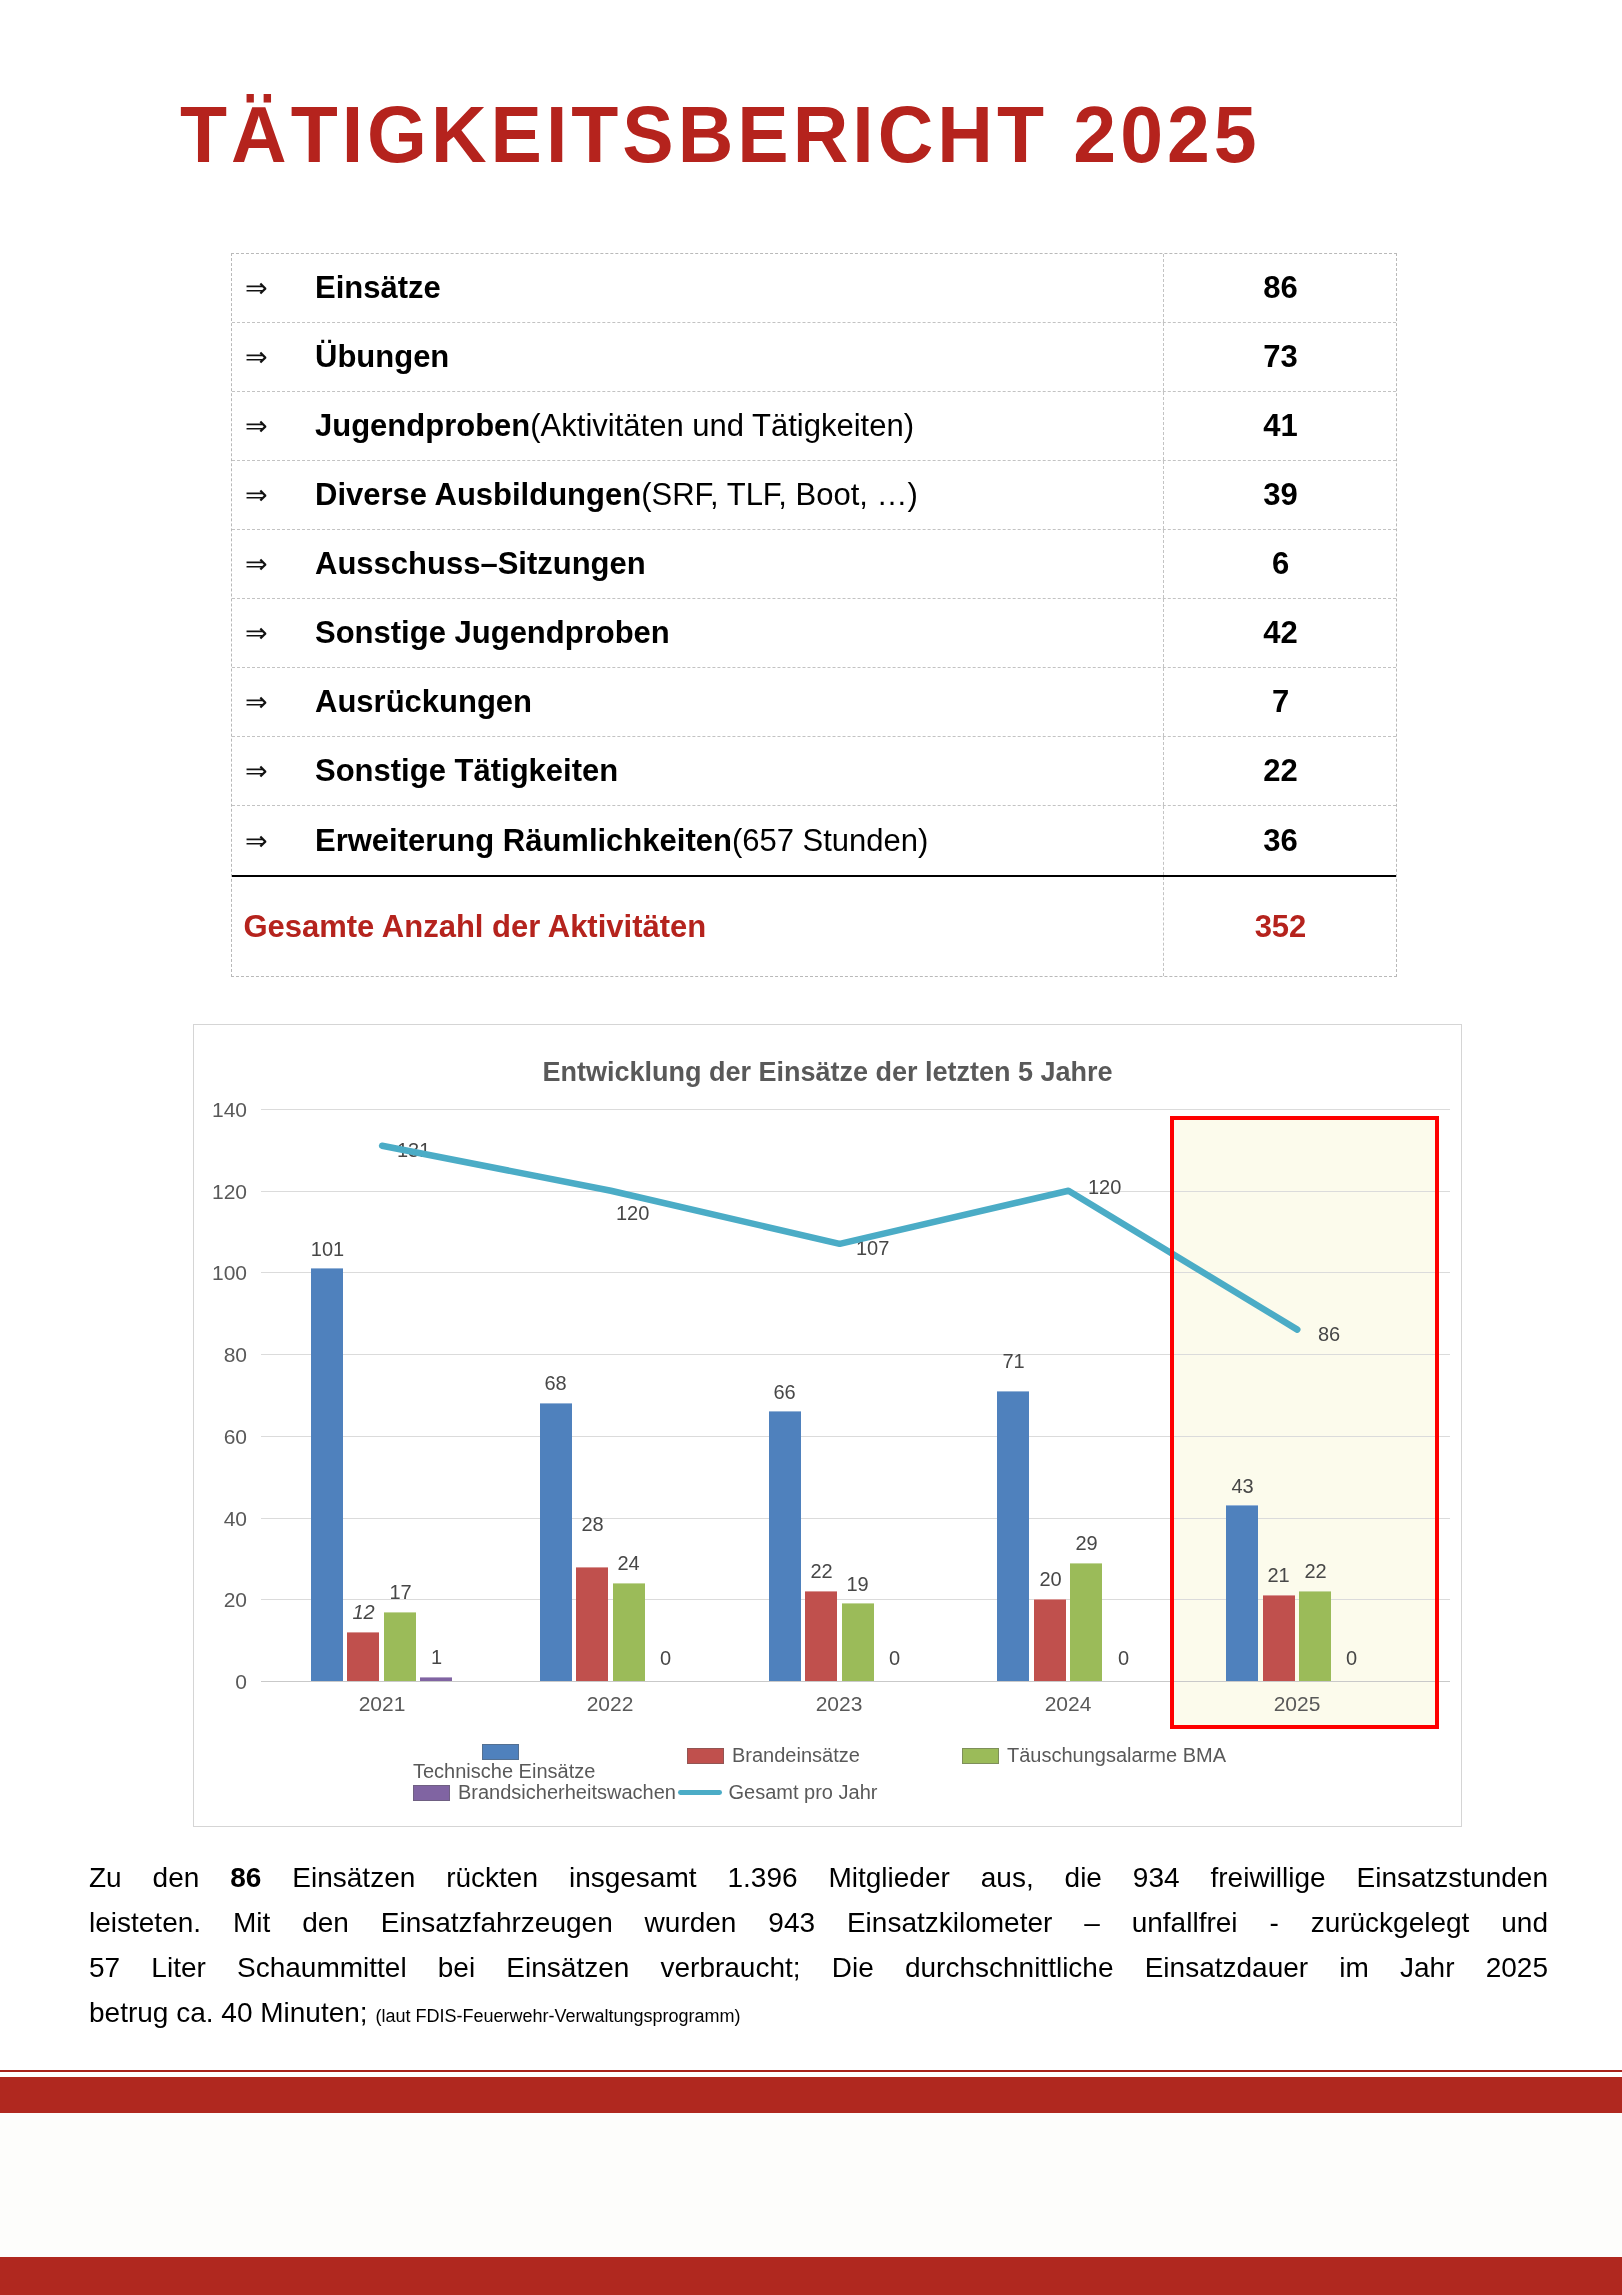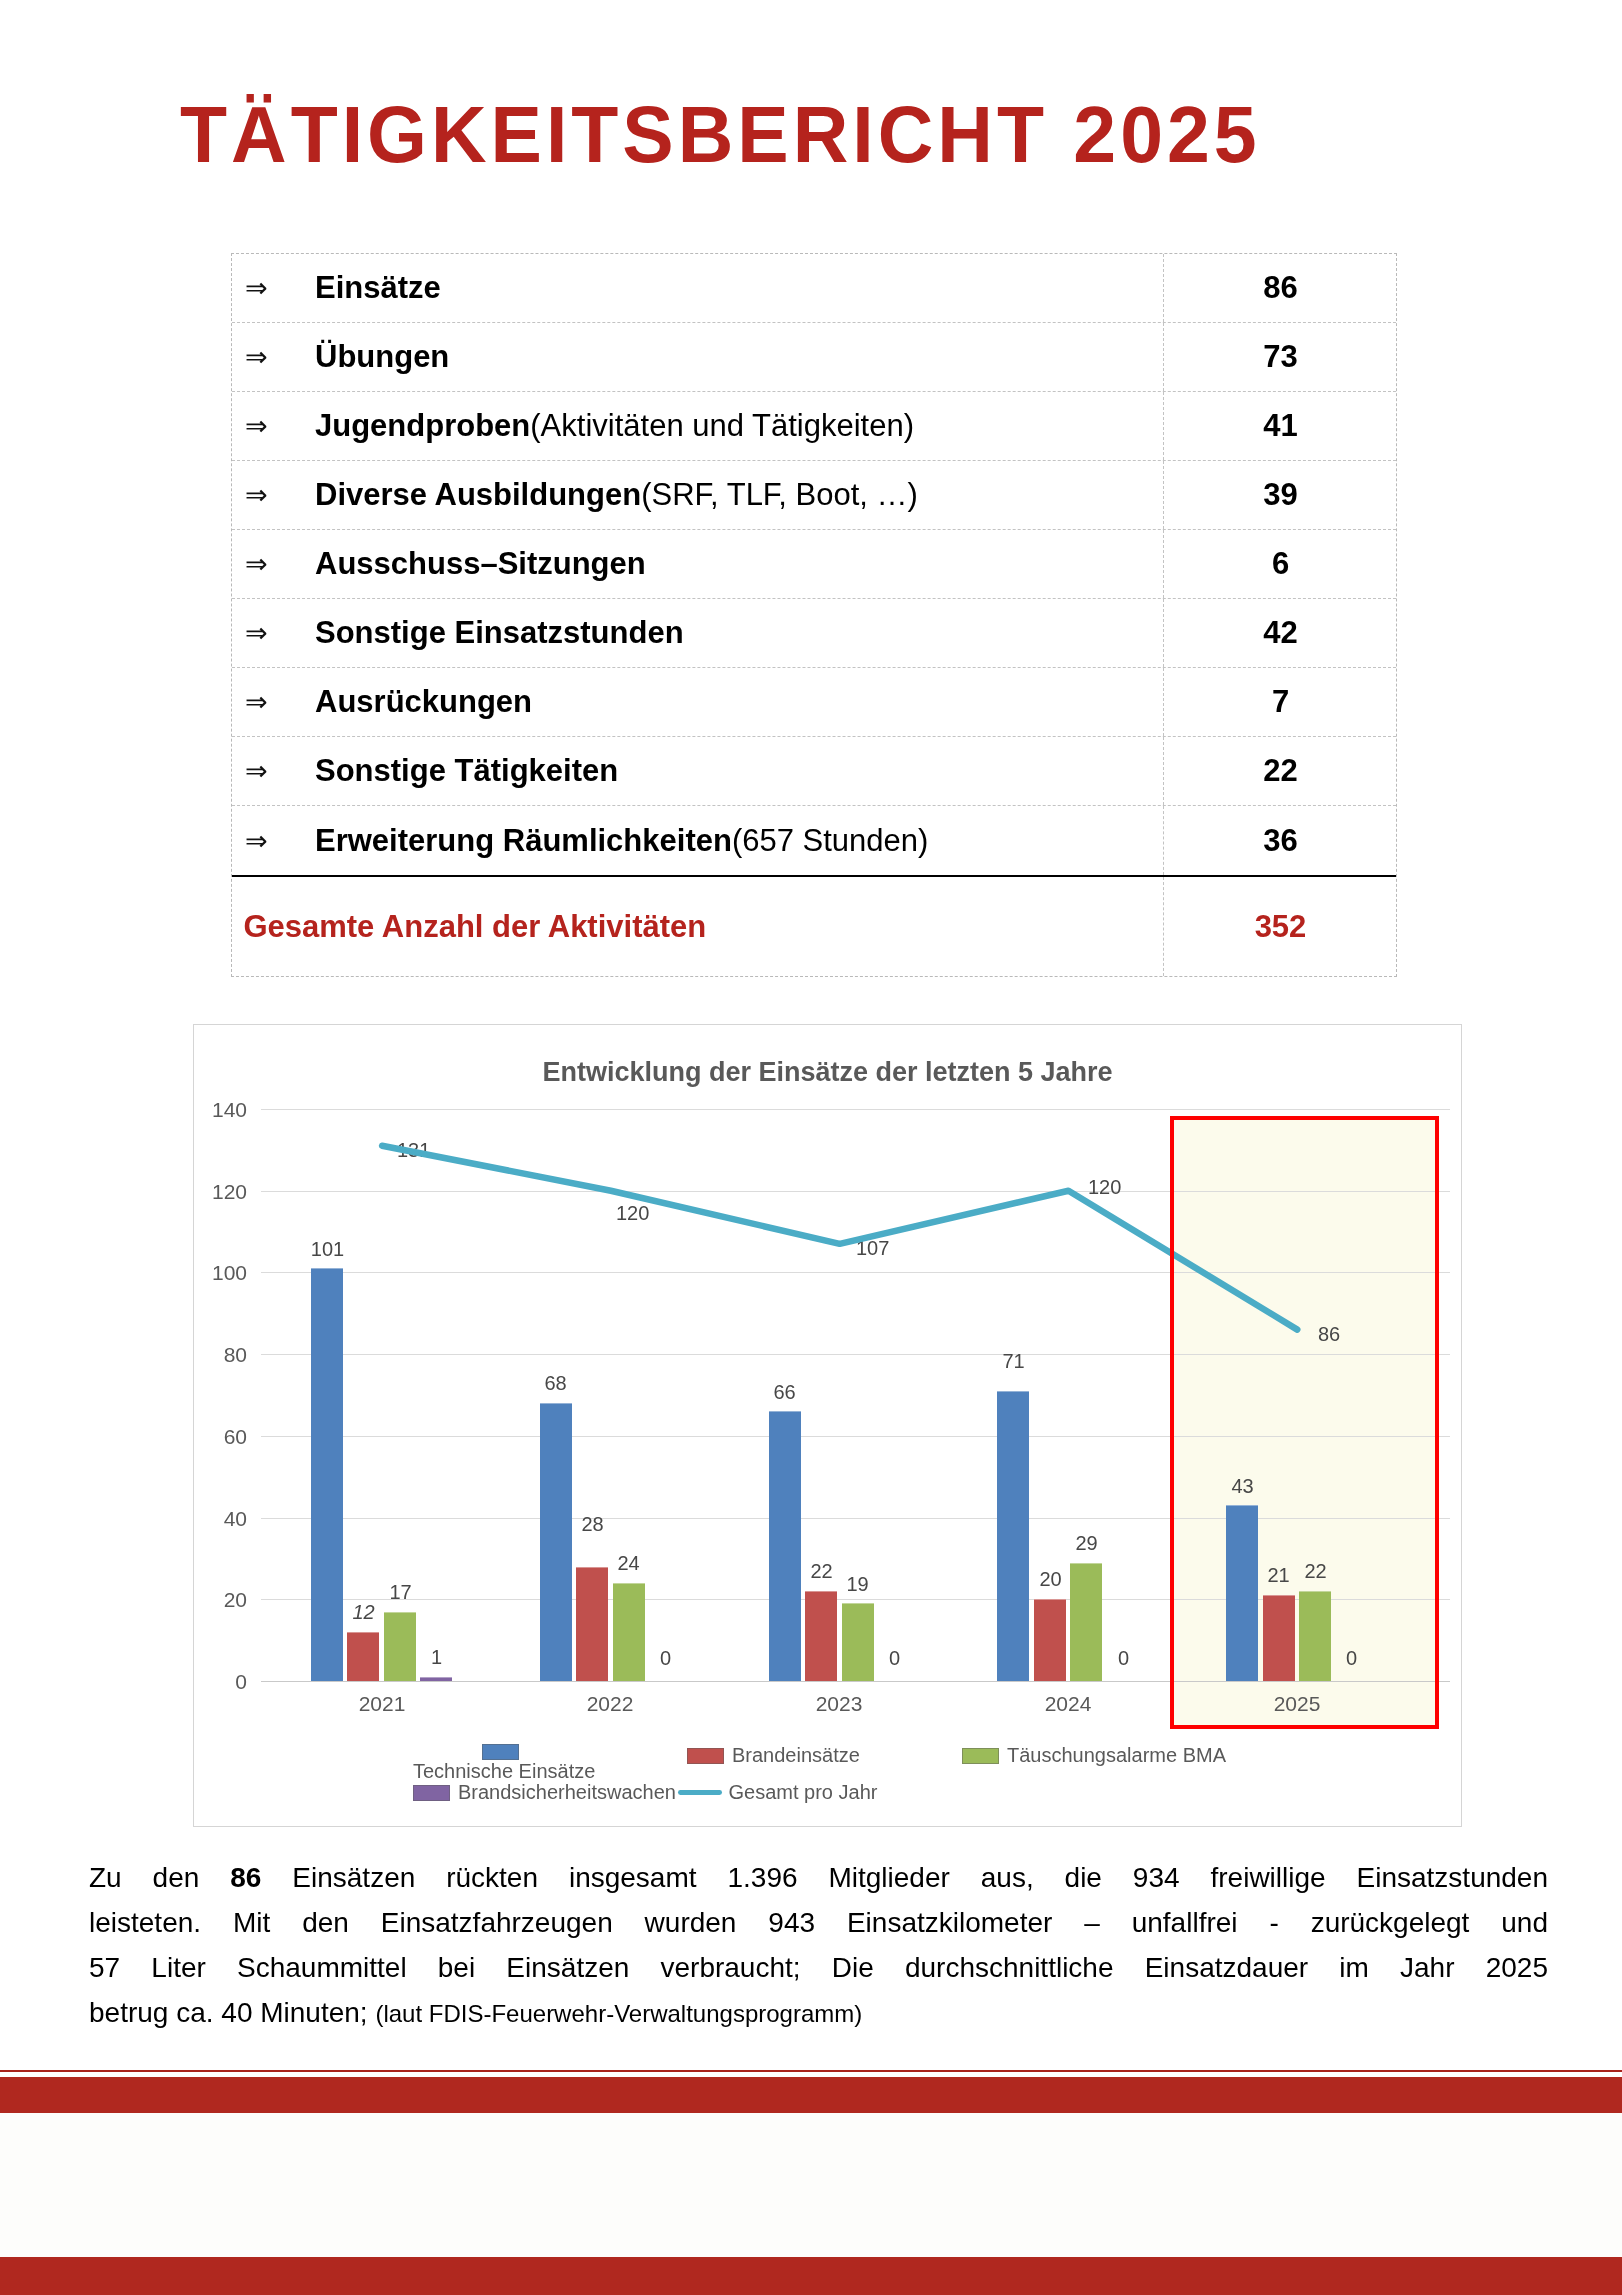--- a/index.html
+++ b/index.html
@@ -62,21 +62,21 @@
   .lsvg { position:absolute; left:0; top:0; z-index:2; overflow:visible; }
   .leg-item { position:absolute; display:flex; align-items:center; }
   .leg-swatch { width:37px; height:16px; border:0.8px solid rgba(90,90,90,.45); margin-right:8px; }
   .leg-line { width:44px; height:4.9px; border-radius:2.4px; margin-right:6.5px; }
   .leg-text { font-size:20px; color:#595959; white-space:nowrap; }
   
   .bodytext { position:absolute; left:89px; top:1855px; width:1459px; }
   .p-line { font-size:28px; line-height:45px; color:#000; text-align:justify; }
   .p-line.just { text-align-last:justify; }
   .p-line .b { font-weight:bold; }
-  .p-line .small { font-size:24px; }
+  .p-line .small { font-size:18px; }
   
   .foot-thinline { position:absolute; left:0; top:2070px; width:1623px; height:2.4px; background:#a8231c; }
   .foot-bar { position:absolute; left:0; top:2077px; width:1623px; height:36px; background:#b0281f; }
   .foot-band { position:absolute; left:0; top:2113px; width:1623px; height:144px; background:#fdfdfb; }
   .foot-bottom { position:absolute; left:0; top:2257px; width:1623px; height:38px; background:#b0281f; }
 </style>
 </head>
 <body>
 
 <div class="page-title">TÄTIGKEITSBERICHT 2025</div>
@@ -116,21 +116,21 @@
     <div class="t-row">
       <div class="t-arrow">⇒</div>
       <div class="t-label">
         <span>Ausschuss–Sitzungen</span>
       </div>
       <div class="t-value">6</div>
     </div>
     <div class="t-row">
       <div class="t-arrow">⇒</div>
       <div class="t-label">
-        <span>Sonstige Einsatzstunden</span>
+        <span>Sonstige Jugendproben</span>
       </div>
       <div class="t-value">42</div>
     </div>
     <div class="t-row">
       <div class="t-arrow">⇒</div>
       <div class="t-label">
         <span>Ausrückungen</span>
       </div>
       <div class="t-value">7</div>
     </div>

